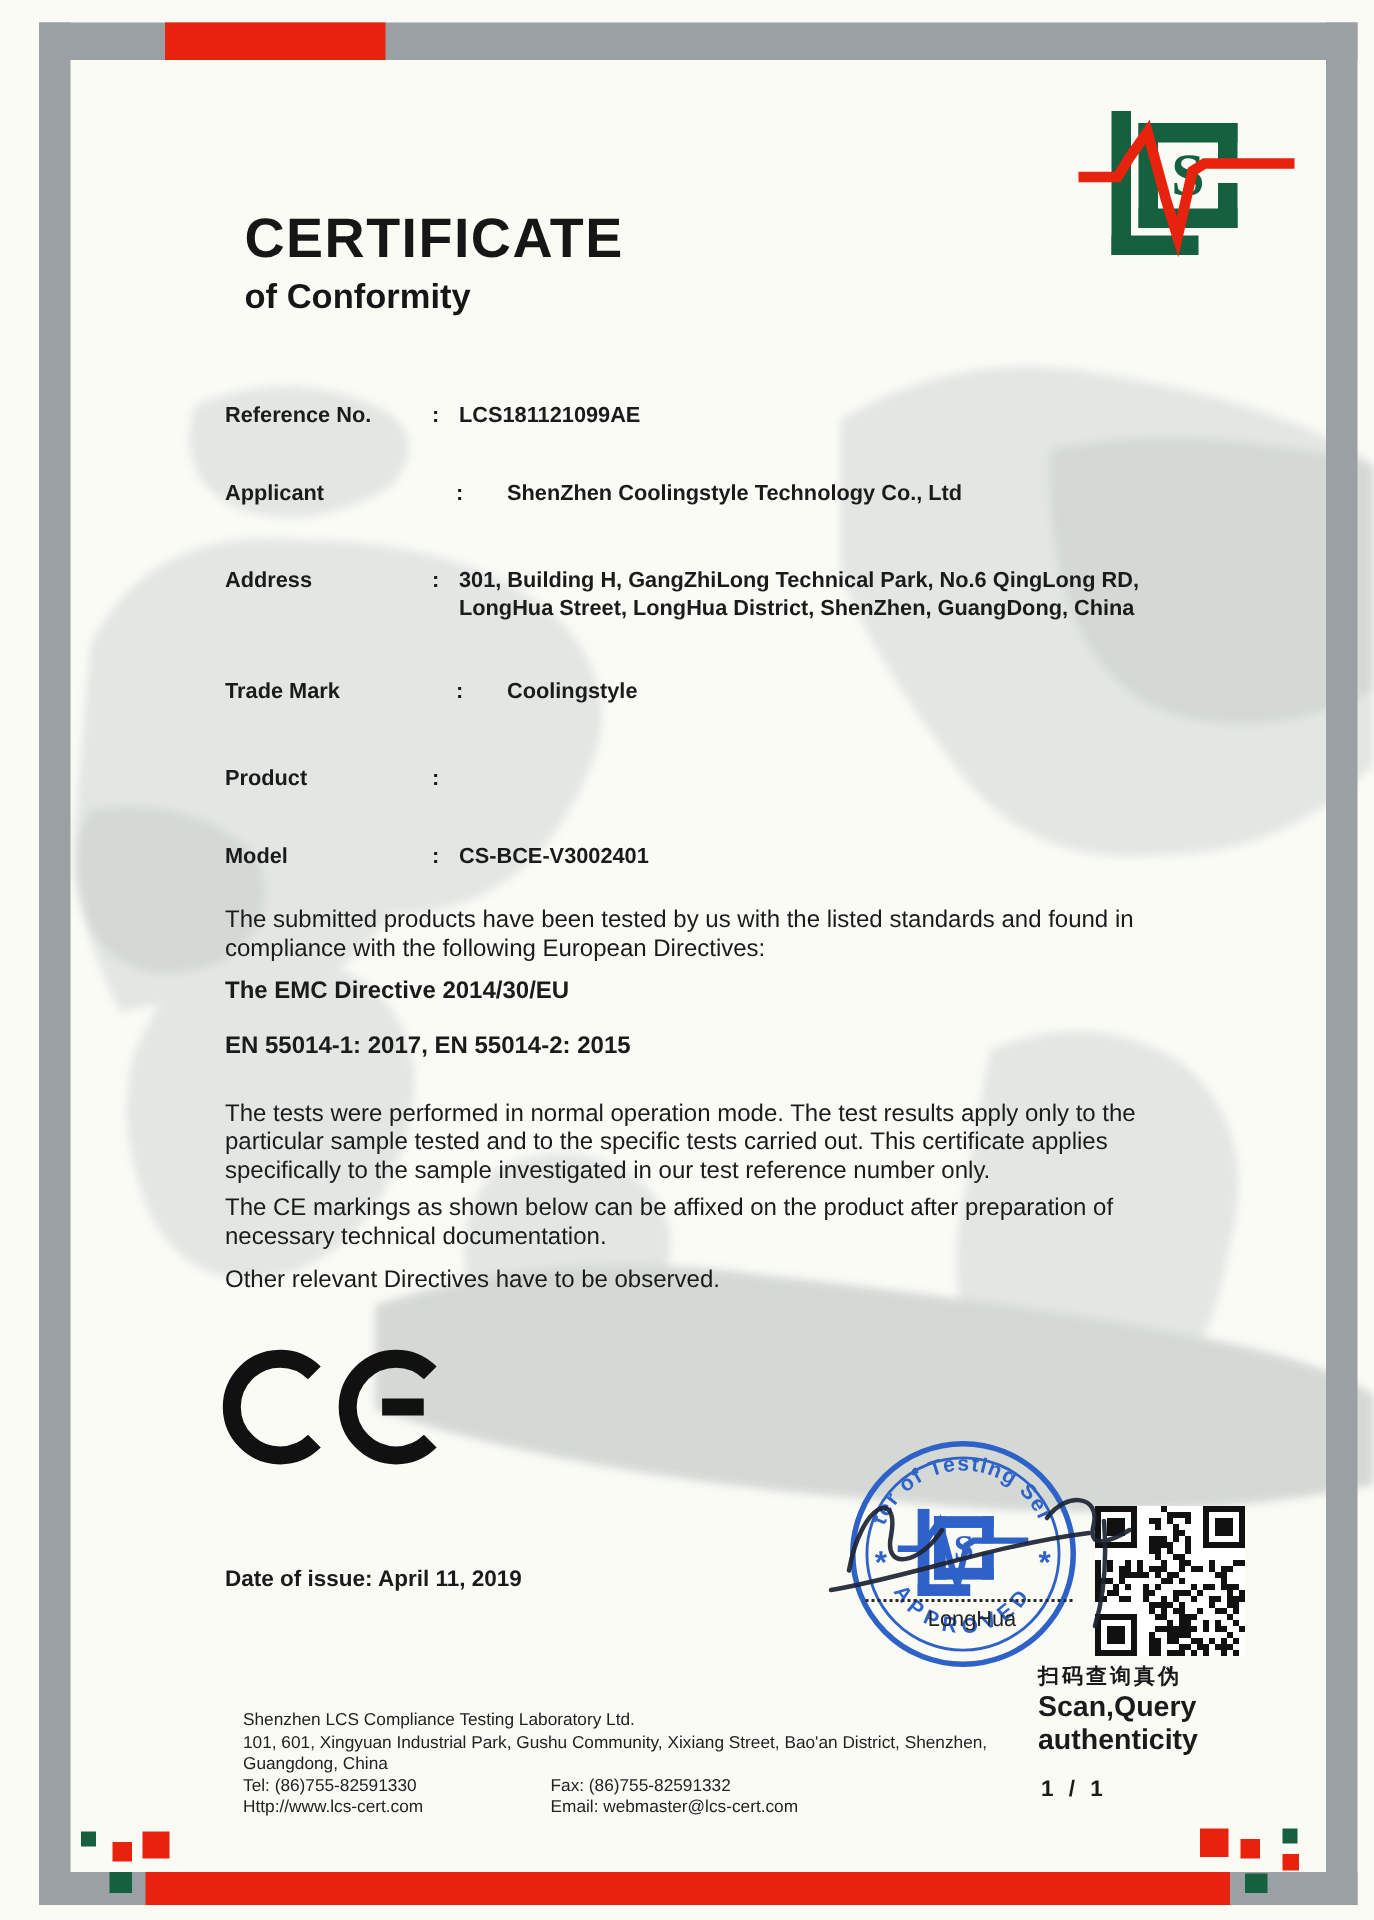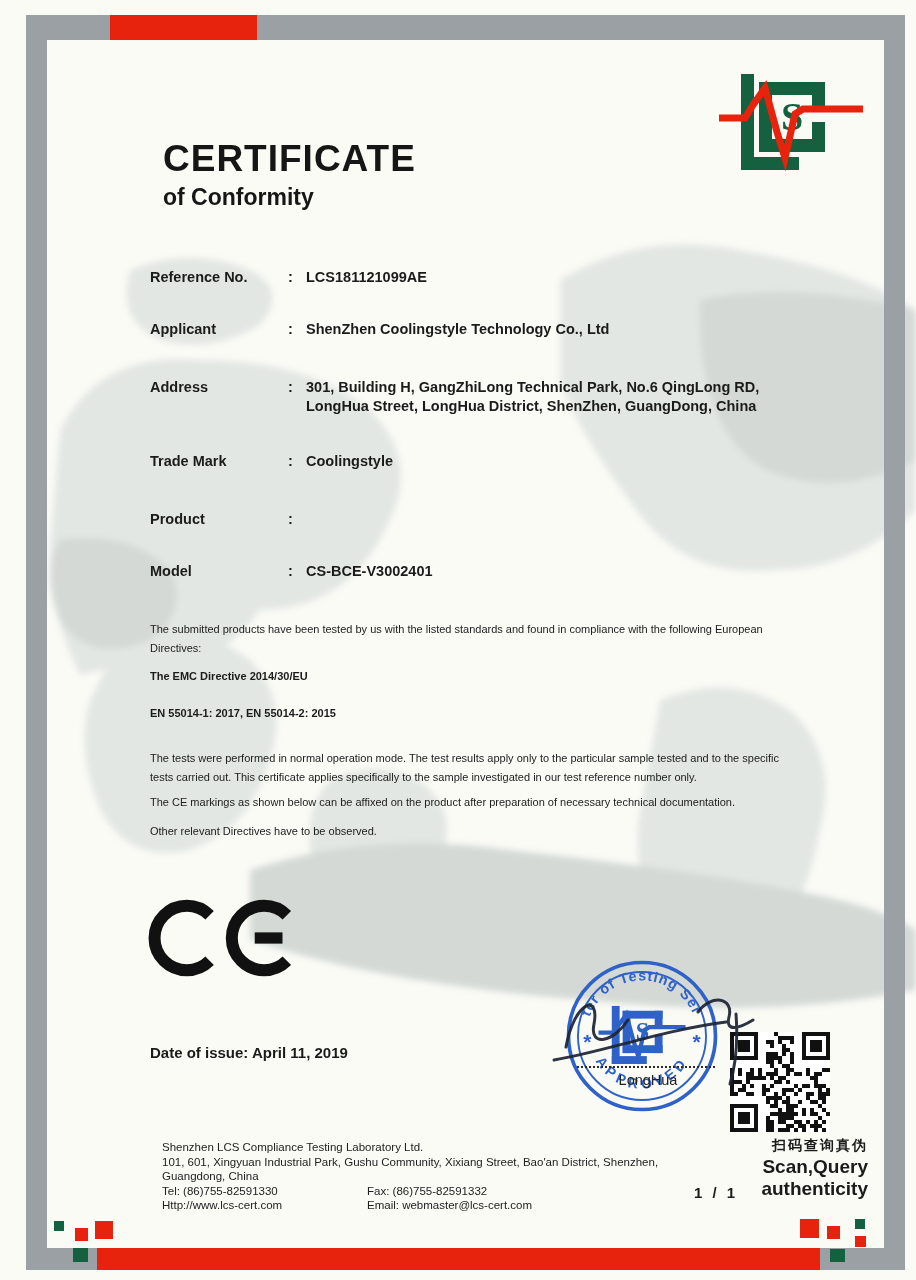--- a/index.html
+++ b/index.html
@@ -26,34 +26,34 @@
   .sq.red { background:#e8230d; } .sq.green { background:#14603f; }
   
   .content { position:absolute; inset:0; z-index:4; }
   .logo-main { position:absolute; left:724px; top:72px; width:134px; height:100px; color:#14603f; --pulse:#e8230d; }
   .title { position:absolute; left:163px; top:138px; }
   .title .main { font-size:37px; font-weight:bold; letter-spacing:1px; color:#161616; }
   .title .sub  { font-size:23px; font-weight:bold; margin-top:4px; color:#161616; }
   .fields { position:absolute; left:150px; top:268px; width:648px; }
   .field-row { display:grid; grid-template-columns:138px 18px 1fr; font-size:14.5px; line-height:19px; }
   .field-row .lbl, .field-row .sep, .field-row .val { font-weight:bold; }
-  .mb33 { margin-bottom:33px; } .mb39 { margin-bottom:39px; } .mb24 { margin-bottom:36px; }
-  .bodytext { position:absolute; left:150px; top:620px; width:632px; font-size:11px; line-height:19px; }
+  .mb33 { margin-bottom:33px; } .mb39 { margin-bottom:39px;gap:16px; } .mb24 { margin-bottom:36px; }
+  .bodytext { position:absolute; left:150px; top:604px; width:632px; font-size:16px; line-height:19px; }
   .bodytext .b { font-weight:bold; }
   .bodytext p { margin:0; }
   .pmb9 { margin-bottom:9px !important; } .pmb18 { margin-bottom:18px !important; }
   .pmb26 { margin-bottom:26px !important; } .pmb6 { margin-bottom:6px !important; }
   .pmb10 { margin-bottom:10px !important; }
   .ce { position:absolute; left:146px; top:888px; width:150px; height:100px; }
   .date-issue { position:absolute; left:150px; top:1044px; font-size:15px; font-weight:bold; }
   .stamp { position:absolute; left:558px; top:952px; width:168px; height:168px; z-index:5; }
   .dotline { position:absolute; left:577px; top:1066px; width:138px; border-bottom:2.5px dotted #2a2a2a; z-index:6; }
   .manager { position:absolute; left:588px; top:1072px; width:120px; text-align:center; font-size:14.5px; color:#222; z-index:6; }
   .signature { position:absolute; left:548px; top:962px; width:235px; height:150px; z-index:7; }
-  .qr-wrap { position:absolute; left:692px; top:1032px; width:176px; text-align:right; z-index:6; }
+  .qr-wrap { position:absolute; left:692px; top:1004px; width:176px; text-align:left; z-index:6; }
   .qr-wrap svg { display:block; margin:0 auto; background:#fff; }
   .qr-cn { font-size:14px; font-weight:bold; margin-top:5px; letter-spacing:2px; }
   .qr-en { font-size:19px; font-weight:bold; margin-top:1px; }
   .pagenum { position:absolute; left:694px; top:1184px; font-size:15px; font-weight:bold; letter-spacing:3px; }
   .footer { position:absolute; left:162px; top:1140px; width:520px; font-size:11.5px; line-height:14.5px; color:#222; }
   .footer .cols { display:grid; grid-template-columns:205px 1fr; }
   .stamp-text { font-family:"Liberation Sans",sans-serif; }
 </style>
 </head>
 <body>

